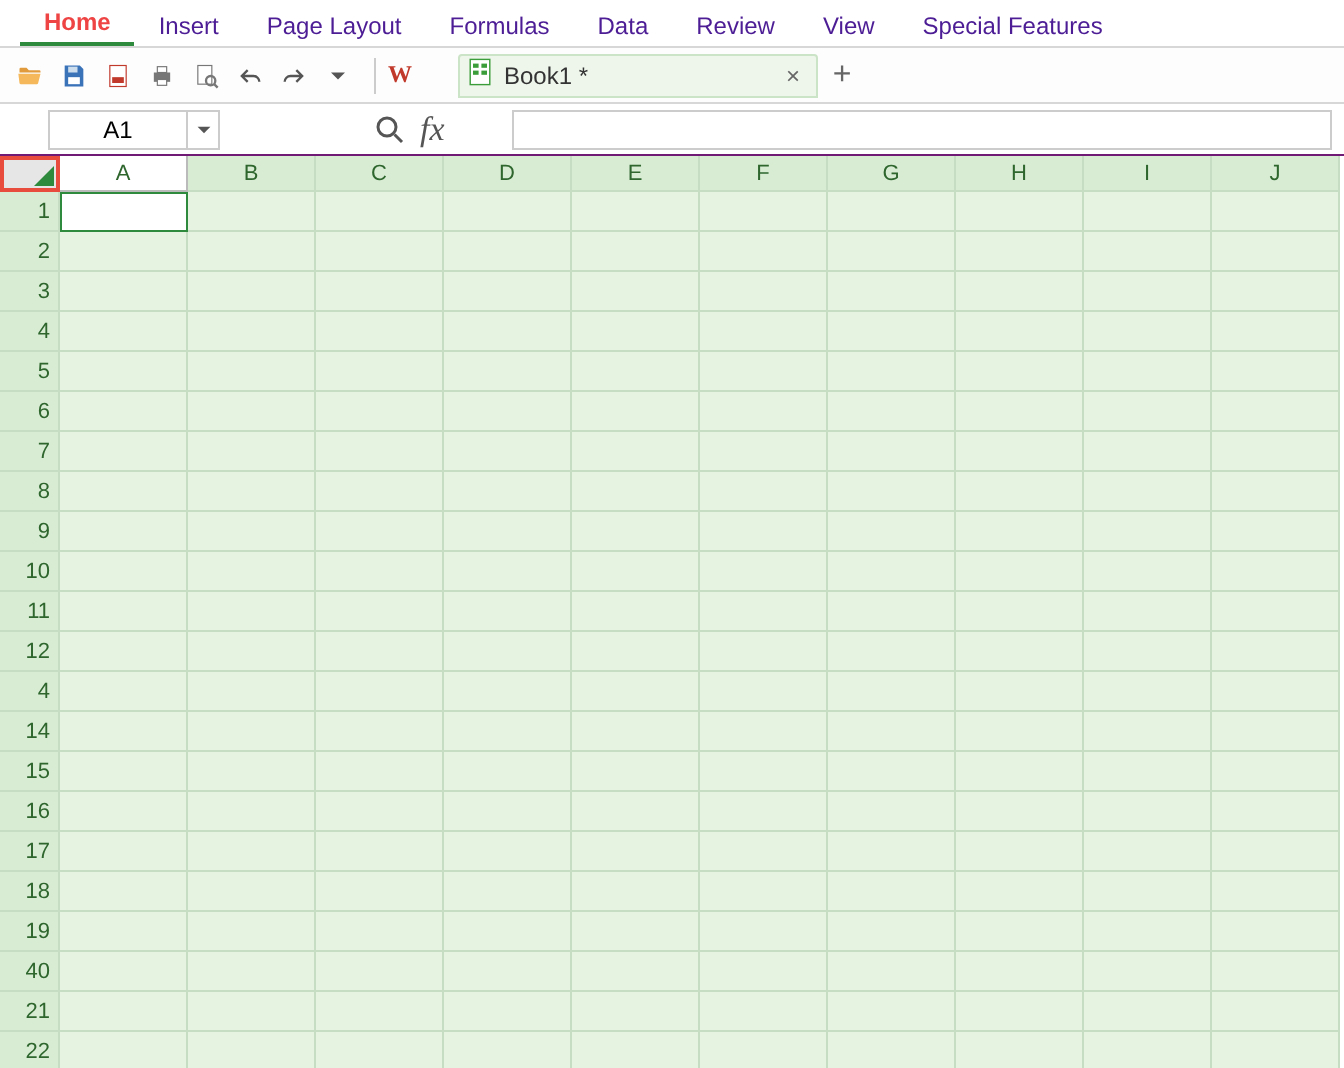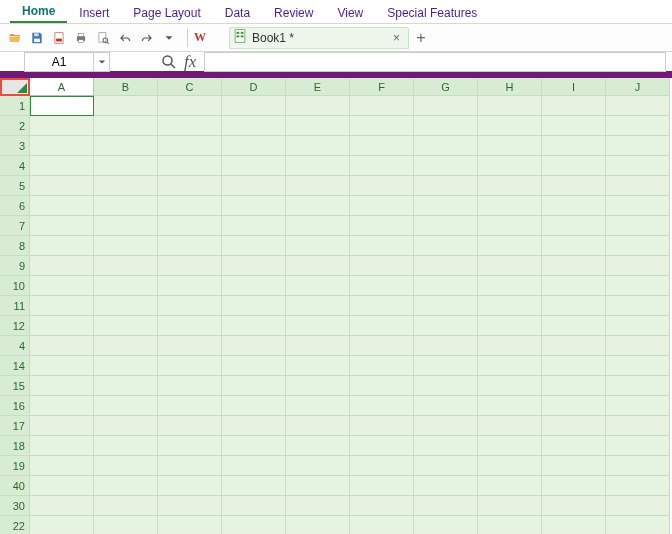--- a/index.html
+++ b/index.html
@@ -1,39 +1,39 @@
 <!DOCTYPE html>
 <html><head>
 <meta charset="utf-8">
 <style>
   * { box-sizing: border-box; margin: 0; padding: 0; font-family: "Segoe UI", Tahoma, sans-serif; }
   body { width: 672px; height: 534px; overflow: hidden; background: #fff; font-size: 12px; color: #333; }
 
   
   .ribbon-tabs { display: flex; align-items: flex-end; height: 24px; padding-left: 10px; border-bottom: 1px solid #d7d7d7; }
   .ribbon-tab { padding: 4px 12px 3px; cursor: pointer; font-size: 12px; color: #4c1d95; }
-  .ribbon-tab.active { color: #0f766e; font-weight: bold; border-bottom: 2px solid #2e8b3d; }
+  .ribbon-tab.active { color: #ef4444; font-weight: bold; border-bottom: 2px solid #2e8b3d; }
 
   
   .qa-strip { display: flex; align-items: center; height: 28px; border-bottom: 1px solid #d7d7d7; background:#fdfdfd; }
   .qa-icons { display: flex; align-items: center; gap: 4px; padding: 0 6px; }
   .qa-icons .ico { width: 18px; height: 18px; display:flex; align-items:center; justify-content:center; cursor:pointer; color:#555; }
   .qa-icons .ico svg { width:14px; height:14px; }
   .sep-v { width:1px; height:18px; background:#ccc; margin:0 3px; }
 
   .w-chip { width:18px; height:18px; display:flex; align-items:center; justify-content:center; color:#c0392b; font-weight:bold; font-size:12px; font-family: Georgia, serif; }
 
   .doc-tab { display:flex; align-items:center; height:22px; border:1px solid #cbe3c7; background:#eef6eb; border-radius:2px 2px 0 0; margin-left:20px; padding:0 6px 0 4px; gap:6px; min-width:180px; }
   .doc-tab .doc-ico svg { width:12px; height:14px; }
   .doc-tab .doc-label { flex:1 1 auto; font-size:12px; color:#333; }
   .doc-tab .doc-close { font-size:12px; color:#666; cursor:pointer; padding:0 2px; }
   .plus-tab { width:24px; display:flex; align-items:center; justify-content:center; font-size:16px; color:#666; cursor:pointer; }
 
   
-  .fx-row { display:flex; align-items:center; height:26px; border-bottom:7px solid #701a75; }
+  .fx-row { display:flex; align-items:center; height:26px; border-bottom:1px solid #701a75;gap:26px; }
   .namebox-wrap { display:flex; align-items:center; width:120px; padding-left:24px; }
   .namebox { width:70px; height:20px; border:1px solid #ccc; font-size:12px; text-align:center; background:#fff; }
   .namebox-dd { width:16px; height:20px; border:1px solid #ccc; border-left:none; display:flex; align-items:center; justify-content:center; cursor:pointer; }
   .namebox-dd svg{width:8px;height:8px;}
   .fx-icons { display:flex; align-items:center; gap:6px; padding:0 8px 0 40px; }
   .fx-icons .ico{ width:18px; height:18px; display:flex;align-items:center;justify-content:center;color:#555;cursor:pointer;}
   .fx-label{ font-style:italic; font-family:"Times New Roman",serif; font-size:17px; color:#555;}
   .formula-bar { flex:1 1 auto; height:20px; border:1px solid #ccc; margin-right:6px; background:#fff; }
 
   
@@ -54,20 +54,21 @@
   .cell.active { background:#fff; border:1px solid #2e8b3d; }
 
 </style>
 </head>
 <body>
 
 <div class="ribbon-tabs">
   <div class="ribbon-tab active">Home</div>
   <div class="ribbon-tab">Insert</div>
   <div class="ribbon-tab">Page Layout</div>
+  <div class="ribbon-tab">Formulas</div>
   <div class="ribbon-tab">Data</div>
   <div class="ribbon-tab">Review</div>
   <div class="ribbon-tab">View</div>
   <div class="ribbon-tab">Special Features</div>
 </div>
 
 <div class="qa-strip">
   <div class="qa-icons">
     <span class="ico" title="Open">
       <svg viewBox="0 0 24 24">
@@ -185,21 +186,21 @@
       <div class="row-h">11</div>
       <div class="row-h">12</div>
       <div class="row-h">4</div>
       <div class="row-h">14</div>
       <div class="row-h">15</div>
       <div class="row-h">16</div>
       <div class="row-h">17</div>
       <div class="row-h">18</div>
       <div class="row-h">19</div>
       <div class="row-h">40</div>
-      <div class="row-h">30</div>
+      <div class="row-h">21</div>
       <div class="row-h">22</div>
     </div>
   <div class="cells" id="cells">
       <div class="cell-row">
         <div class="cell active"></div>
         <div class="cell"></div>
         <div class="cell"></div>
         <div class="cell"></div>
         <div class="cell"></div>
         <div class="cell"></div>

